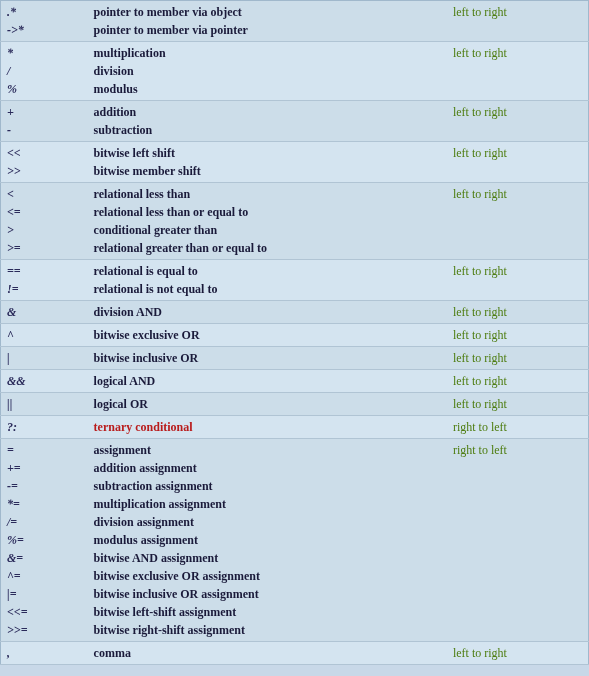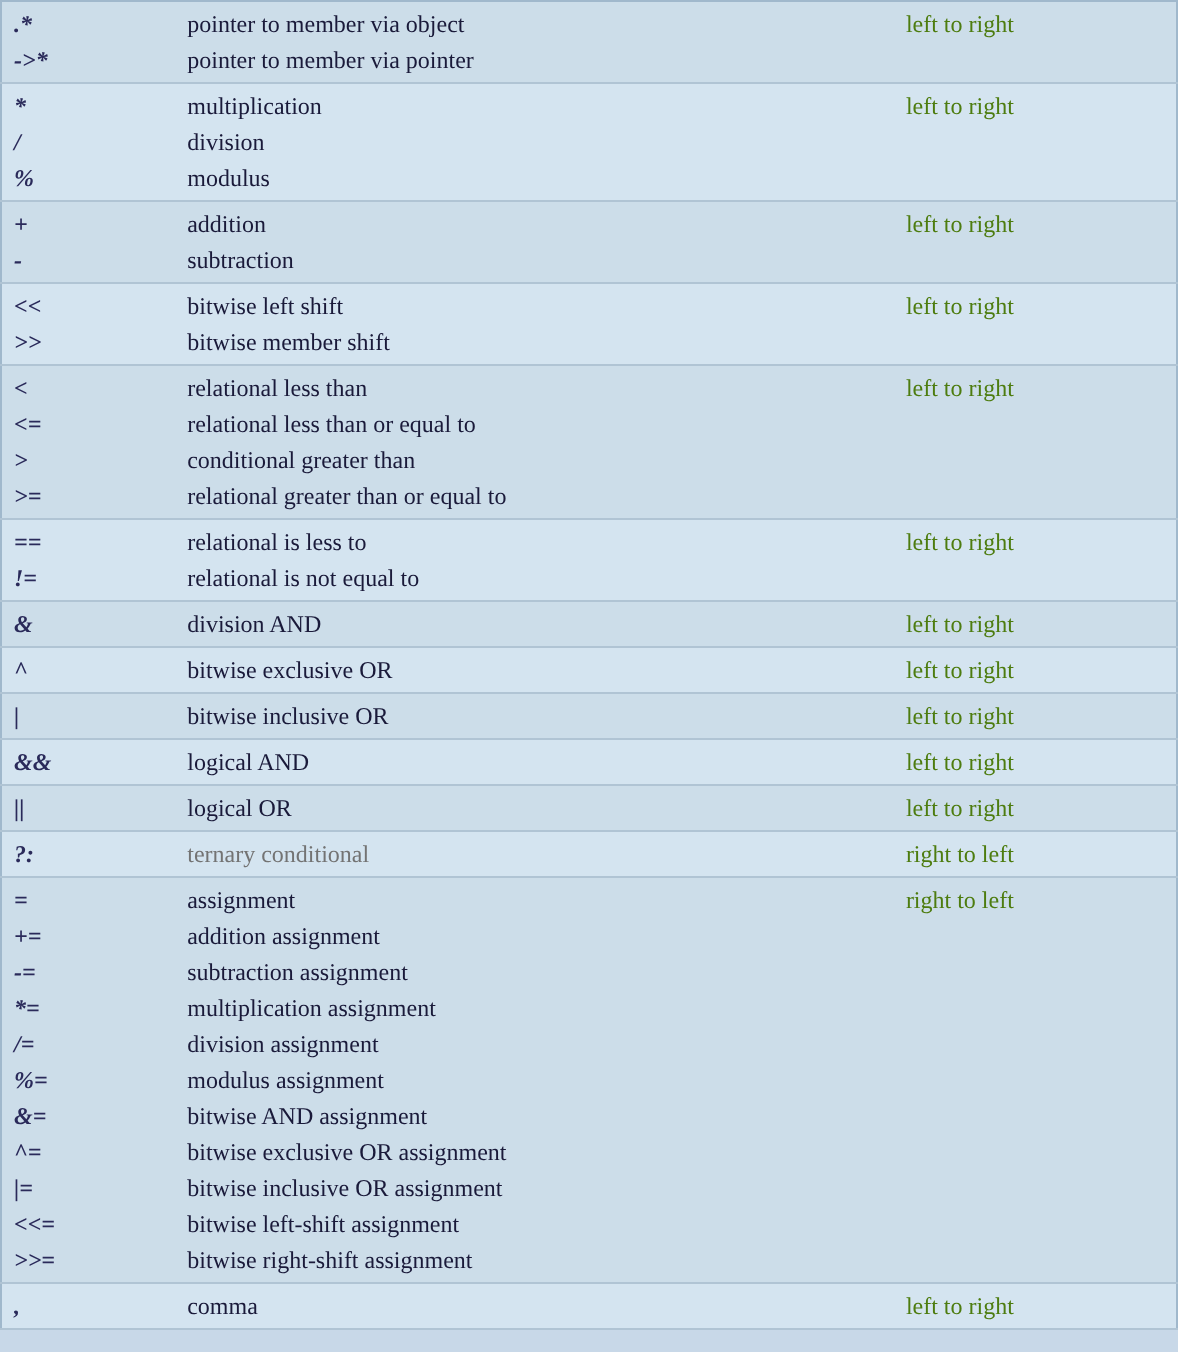--- a/index.html
+++ b/index.html
@@ -32,31 +32,32 @@
     }
     .col-op {
       width: 80px;
       font-style: italic;
       color: #2a2a5a;
       white-space: nowrap;
     }
     .col-desc {
       width: 330px;
       color: #1a1a3a;
+      font-weight: bold;
     }
     .col-assoc {
       width: 130px;
       color: #4d7c0f;
     }
     .operator {
       font-style: italic;
       font-weight: bold;
     }
     .highlight {
-      color: #737373;
+      color: #b91c1c;
     }
   </style>
 </head>
 <body>
 
 <table>
   <tbody id="table-body">
   <tr>
         <td class="col-op"><span class="operator">.*</span><br><span class="operator">-&gt;*</span></td>
         <td class="col-desc"><span>pointer to member via object</span><br><span>pointer to member via pointer</span></td>
@@ -77,21 +78,21 @@
         <td class="col-desc"><span>bitwise left shift</span><br><span>bitwise member shift</span></td>
         <td class="col-assoc"><span>left to right</span></td>
       </tr>
       <tr>
         <td class="col-op"><span class="operator">&lt;</span><br><span class="operator">&lt;=</span><br><span class="operator">&gt;</span><br><span class="operator">&gt;=</span></td>
         <td class="col-desc"><span>relational less than</span><br><span>relational less than or equal to</span><br><span>conditional greater than</span><br><span>relational greater than or equal to</span></td>
         <td class="col-assoc"><span>left to right</span></td>
       </tr>
       <tr>
         <td class="col-op"><span class="operator">==</span><br><span class="operator">!=</span></td>
-        <td class="col-desc"><span>relational is less to</span><br><span>relational is not equal to</span></td>
+        <td class="col-desc"><span>relational is equal to</span><br><span>relational is not equal to</span></td>
         <td class="col-assoc"><span>left to right</span></td>
       </tr>
       <tr>
         <td class="col-op"><span class="operator">&amp;</span></td>
         <td class="col-desc"><span>division AND</span></td>
         <td class="col-assoc"><span>left to right</span></td>
       </tr>
       <tr>
         <td class="col-op"><span class="operator">^</span></td>
         <td class="col-desc"><span>bitwise exclusive OR</span></td>

